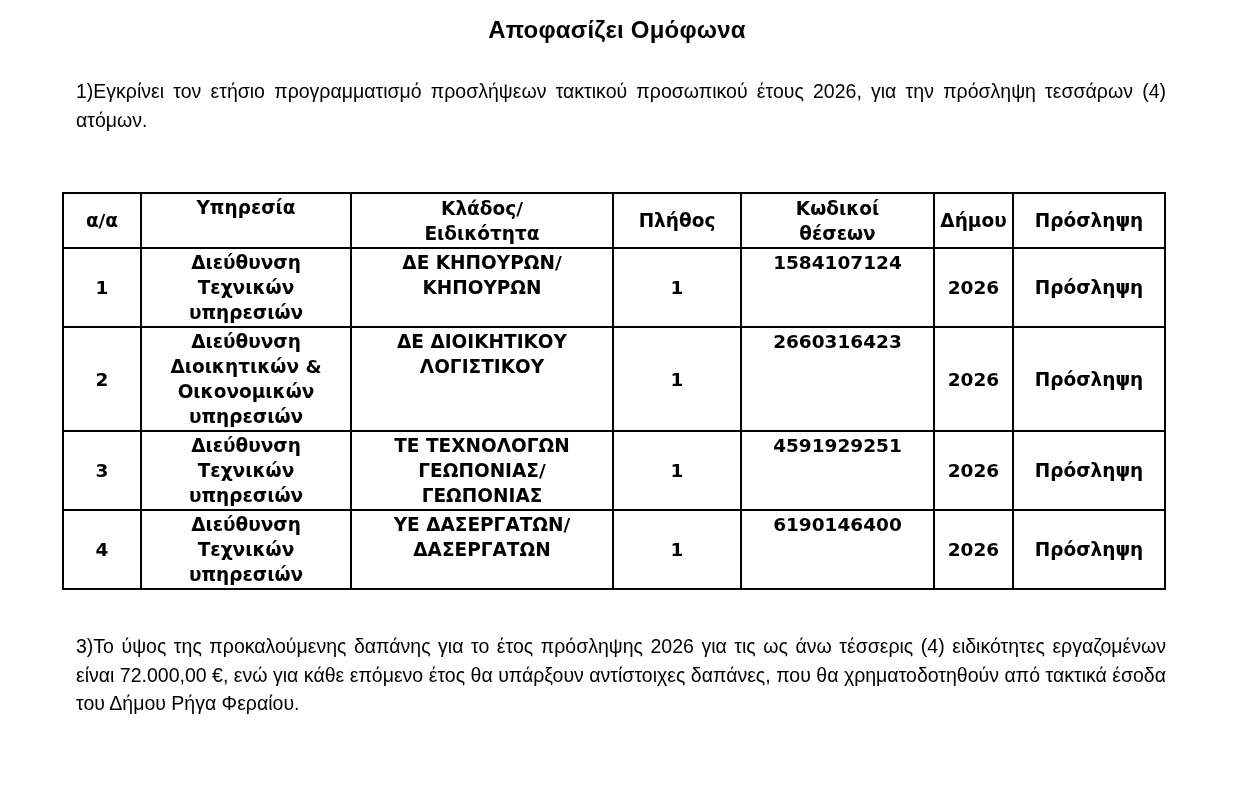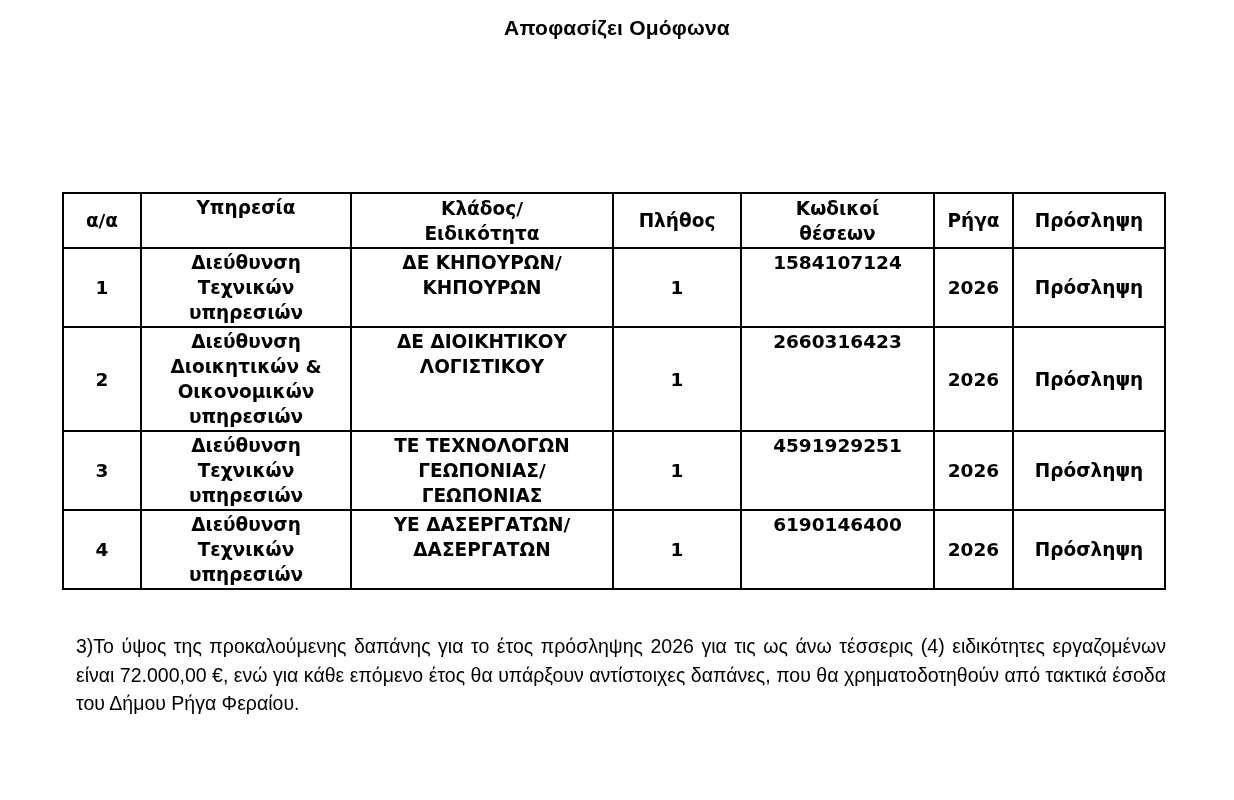--- a/index.html
+++ b/index.html
@@ -11,21 +11,21 @@
     color: #000000;
     font-family: "Liberation Sans", sans-serif;
     overflow: hidden;
   }
   .doc-title {
     position: absolute;
     top: 16px;
     left: 0;
     width: 100%;
     text-align: center;
-    font-size: 21px;
+    font-size: 24px;
     font-weight: bold;
     letter-spacing: 0.2px;
   }
   .block-top {
     position: absolute;
     left: 76px;
     top: 77px;
     width: 1090px;
   }
   .block-bottom {
@@ -67,20 +67,21 @@
   tr.h-r4 { height: 75px; }
 </style>
 </head>
 <body>
 
 <div class="page">
 
   <div class="doc-title">Αποφασίζει Ομόφωνα</div>
 
   <div class="block-top">
+    <p>1)Εγκρίνει τον ετήσιο προγραμματισμό προσλήψεων τακτικού προσωπικού έτους 2026, για την πρόσληψη τεσσάρων (4) ατόμων.</p>
   </div>
 
   <table class="decision-table">
     <colgroup>
       <col style="width:78px">
       <col style="width:210px">
       <col style="width:262px">
       <col style="width:128px">
       <col style="width:193px">
       <col style="width:79px">
@@ -88,21 +89,21 @@
     </colgroup>
     <thead>
       <tr class="h-head">
         <th>α/α</th>
         <th class="va-top">Υπηρεσία</th>
         <th>Κλάδος/
 Ειδικότητα</th>
         <th>Πλήθος</th>
         <th>Κωδικοί
 θέσεων</th>
-        <th>Ρήγα</th>
+        <th>Δήμου</th>
         <th>Πρόσληψη</th>
       </tr>
     </thead>
     <tbody>
       <tr class="h-r1">
         <td>1</td>
         <td class="va-top">Διεύθυνση
 Τεχνικών
 υπηρεσιών</td>
         <td class="va-top">ΔΕ ΚΗΠΟΥΡΩΝ/

